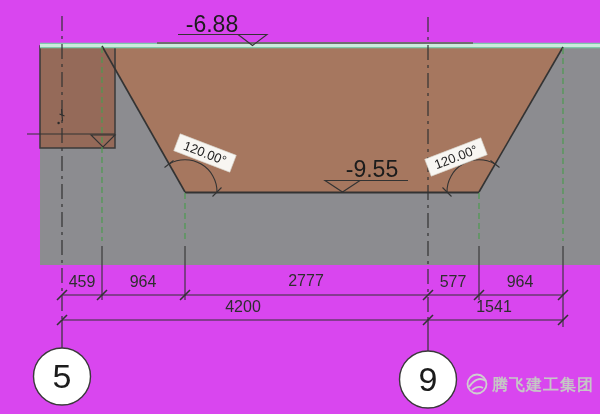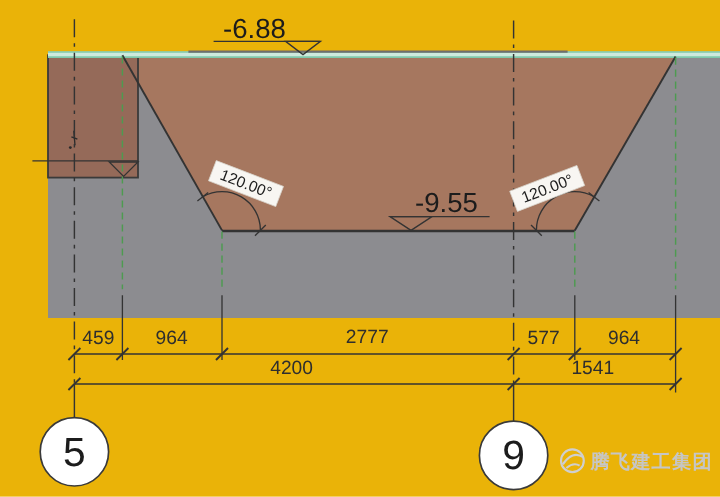--- a/index.html
+++ b/index.html
@@ -1,16 +1,16 @@
 <!DOCTYPE html>
 <html><head>
 <meta charset="utf-8">
 <style>
   html,body{margin:0;padding:0;background:#ffffff;}
-  .stage{position:relative;width:600px;height:414px;background:#eab308;overflow:hidden;
+  .stage{position:relative;width:600px;height:414px;background:#d946ef;overflow:hidden;
          font-family:"Liberation Sans", sans-serif;}
   svg{display:block}
   .ink{stroke:#333333;fill:none}
   .thin{stroke-width:1.1}
   .med{stroke-width:1.6}
   .thick{stroke-width:2.2}
   .tick{stroke:#333333;stroke-width:1.6}
   .dimtxt{font-family:"Liberation Sans",sans-serif;font-size:16px;fill:#2e2e2e;text-anchor:middle}
   .elevtxt{font-family:"Liberation Sans",sans-serif;font-size:23px;fill:#1c1c1c;text-anchor:middle}
   .angletxt{font-family:"Liberation Sans",sans-serif;font-size:13px;fill:#1c1c1c;text-anchor:middle}

